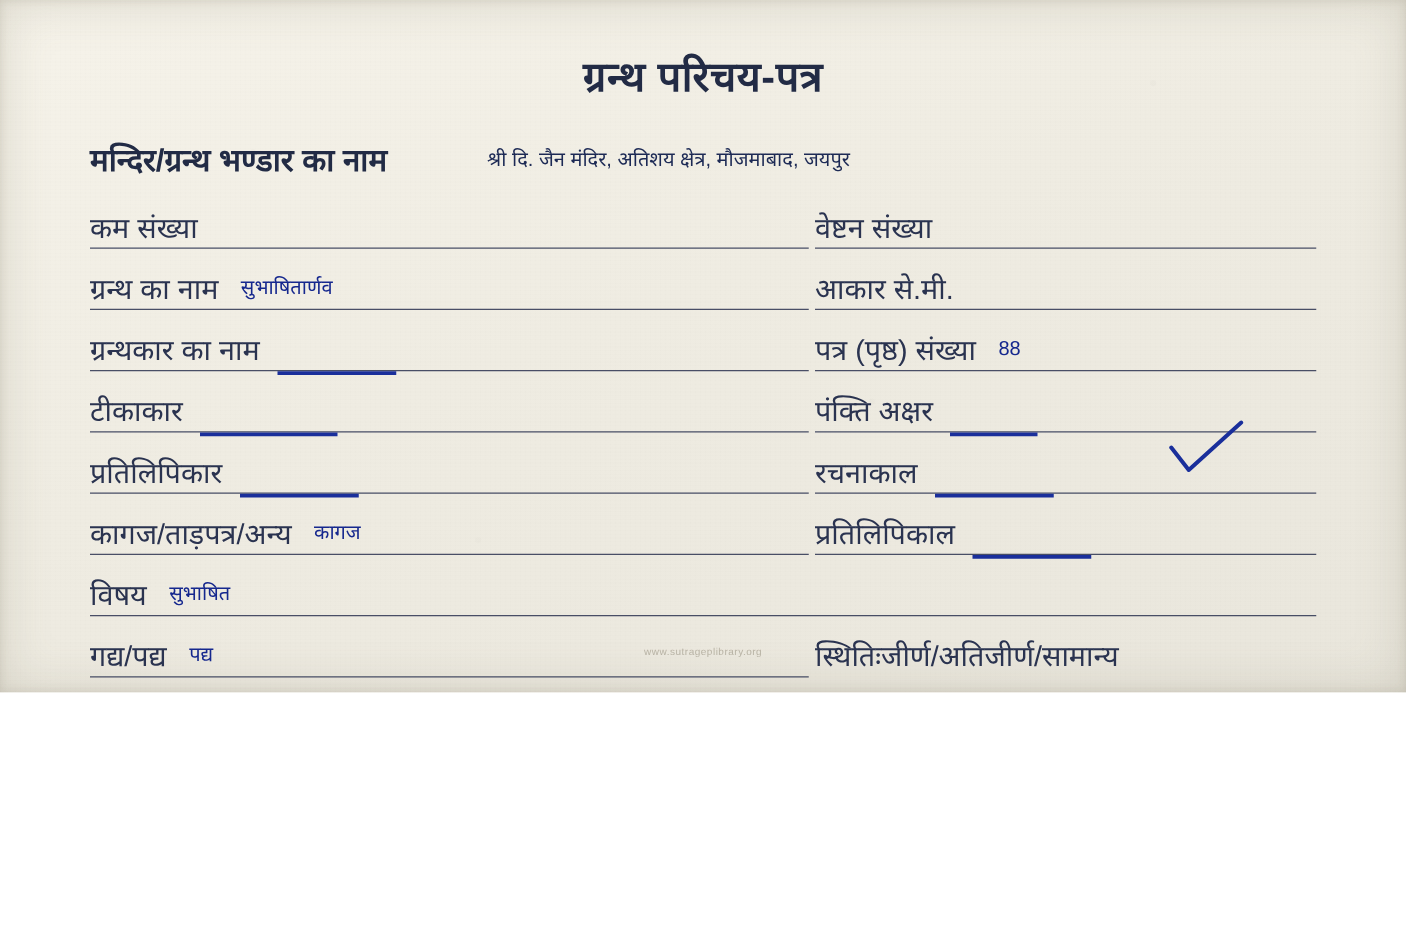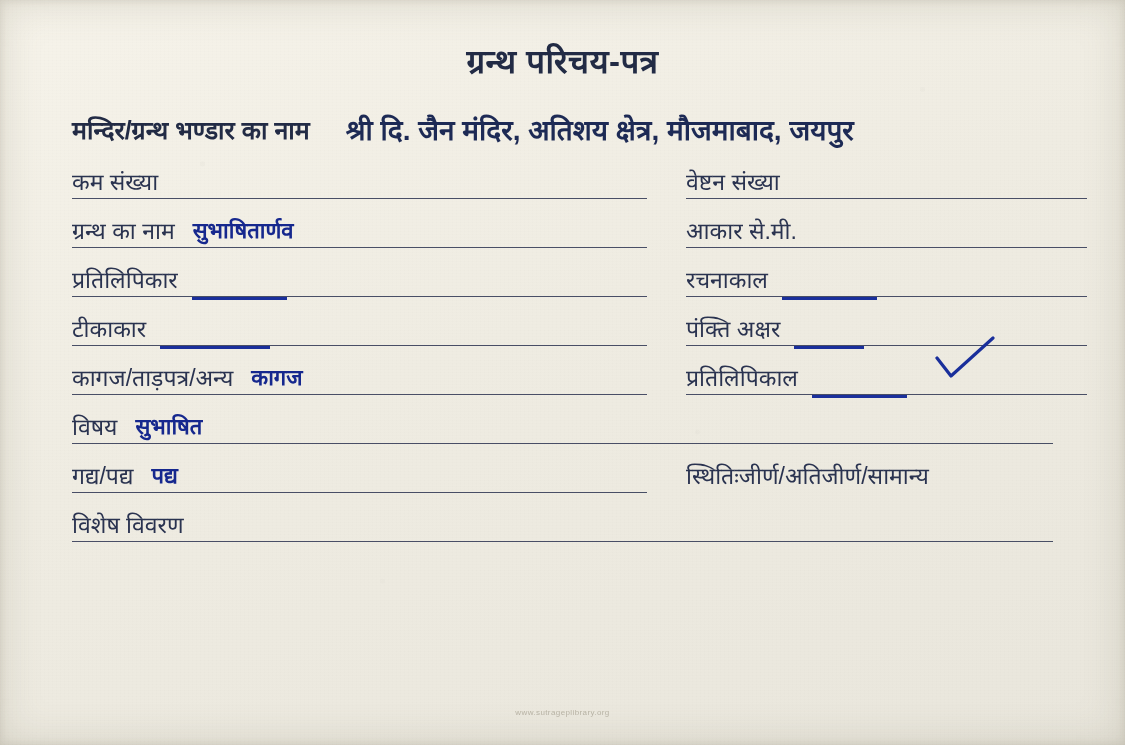--- a/index.html
+++ b/index.html
@@ -6,21 +6,21 @@
     margin: 0;
     padding: 0;
     background: #ffffff;
   }
   body {
     font-family: "Liberation Sans", sans-serif;
   }
   #sheet {
     position: relative;
     width: 1125px;
-    height: 745px;
+    height: 554px;
     background: #f2efe6;
     background-image:
       radial-gradient(circle at 18% 22%, rgba(0,0,0,0.018) 0 2px, transparent 3px),
       radial-gradient(circle at 62% 58%, rgba(0,0,0,0.015) 0 2px, transparent 3px),
       radial-gradient(circle at 82% 12%, rgba(0,0,0,0.015) 0 2px, transparent 3px),
       radial-gradient(circle at 34% 78%, rgba(0,0,0,0.012) 0 2px, transparent 3px),
       linear-gradient(160deg, #f6f3ea 0%, #efece2 45%, #e9e6dc 100%);
     overflow: hidden;
     box-sizing: border-box;
   }
@@ -68,21 +68,21 @@
     left: 72px;
     top: 110px;
     right: 30px;
     display: flex;
     align-items: center;
     gap: 36px;
     font-size: 25px;
     color: #222b45;
   }
   #header-row .hdr-label { font-weight: bold; white-space: nowrap; }
-  #header-row .hdr-value { font-weight: bold; color: #1d2a55; white-space: nowrap; font-size: 28px; }
+  #header-row .hdr-value { font-weight: normal; color: #1d2a55; white-space: nowrap; font-size: 16px; margin-left: 44px; }
 
   
   #form {
     position: absolute;
     left: 72px;
     top: 168px;
     width: 981px;
   }
   .row {
     position: relative;
@@ -91,37 +91,37 @@
   }
   .cell {
     position: absolute;
     top: 0;
     height: 49px;
     display: flex;
     align-items: flex-start;
     white-space: nowrap;
   }
   .cell.left  { left: 0;   width: 575px; }
-  .cell.right { left: 614px; width: 401px; }
+  .cell.right { left: 580px; width: 401px; }
   .cell.full  { left: 0;   width: 981px; }
 
   .label {
     font-size: 23px;
     color: #2a3350;
     font-weight: normal;
     line-height: 28px;
     padding-right: 8px;
     z-index: 2;
     position: relative;
     background: transparent;
   }
   .value {
-    font-size: 22px;
+    font-size: 16px;
     color: #16288e;
-    font-weight: bold;
+    font-weight: normal;
     line-height: 28px;
     padding: 0 10px;
     z-index: 2;
     position: relative;
   }
   
   .rule {
     position: absolute;
     left: 0;
     right: 0;
@@ -202,47 +202,60 @@
         <span class="label">ग्रन्थ का नाम</span>
         <span class="value ink-blue">सुभाषितार्णव</span>
       </div>
       <div class="cell right">
         <div class="rule"></div>
         <span class="label">आकार से.मी.</span>
         <span class="value"></span>
       </div>
     </div>
 
+    <div class="row">
+      <div class="cell left">
+        <div class="rule"></div>
+        <span class="label">ग्रन्थकार का नाम</span>
+        <span class="blue-dash w95"></span>
+        <span class="value ink-blue"></span>
+      </div>
+      <div class="cell right">
+        <div class="rule"></div>
+        <span class="label">पत्र (पृष्ठ) संख्या</span>
+        <span class="value ink-blue">88</span>
+      </div>
+    </div>
+
+    <div class="row">
+      <div class="cell left">
+        <div class="rule"></div>
+        <span class="label">टीकाकार</span>
+        <span class="blue-dash w110"></span>
+        <span class="value ink-blue"></span>
+      </div>
+      <div class="cell right">
+        <div class="rule"></div>
+        <span class="label">पंक्ति अक्षर</span>
+        <span class="blue-dash w70"></span>
+        <span class="value ink-blue"></span>
+      </div>
+    </div>
 
     <div class="row">
       <div class="cell left">
         <div class="rule"></div>
         <span class="label">प्रतिलिपिकार</span>
         <span class="blue-dash w95"></span>
         <span class="value ink-blue"></span>
       </div>
       <div class="cell right">
         <div class="rule"></div>
         <span class="label">रचनाकाल</span>
         <span class="blue-dash w95"></span>
-        <span class="value ink-blue"></span>
-      </div>
-    </div>
-
-    <div class="row">
-      <div class="cell left">
-        <div class="rule"></div>
-        <span class="label">टीकाकार</span>
-        <span class="blue-dash w110"></span>
-        <span class="value ink-blue"></span>
-      </div>
-      <div class="cell right">
-        <div class="rule"></div>
-        <span class="label">पंक्ति अक्षर</span>
-        <span class="blue-dash w70"></span>
         <span class="value ink-blue"></span>
       </div>
     </div>
 
     <div class="row">
       <div class="cell right">
         <div class="rule"></div>
         <span class="label">प्रतिलिपिकाल</span>
         <span class="blue-dash w95"></span>
         <span class="value ink-blue"></span>

